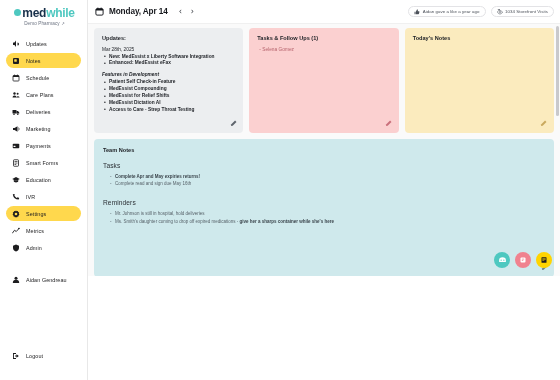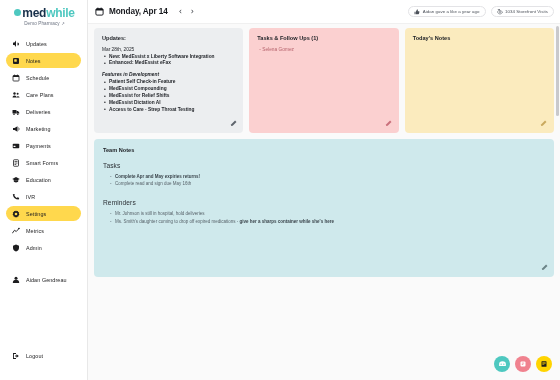--- a/index.html
+++ b/index.html
@@ -64,21 +64,21 @@
   }
   .logout-row {
     display: flex; align-items: center; gap: 6px;
     margin: 0 6px; padding: 0 6px; height: 14px;
     position: absolute; top: 349px; left: 0; right: 0;
     cursor: pointer;
   }
 
   
   .main {
-    flex: 1; height: 380px; background: #fafafa;
+    flex: 1; height: 276px; background: #fafafa;
     position: relative; overflow: hidden;
   }
   .topbar {
     height: 24px; background: #ffffff;
     display: flex; align-items: center;
     padding: 0 6px 0 7px;
     border-bottom: 1px solid #f0f0f0;
   }
   .date-wrap { display: flex; align-items: center; gap: 5px; }
   .cal-ico { width: 9px; height: 9px; display: block; }

